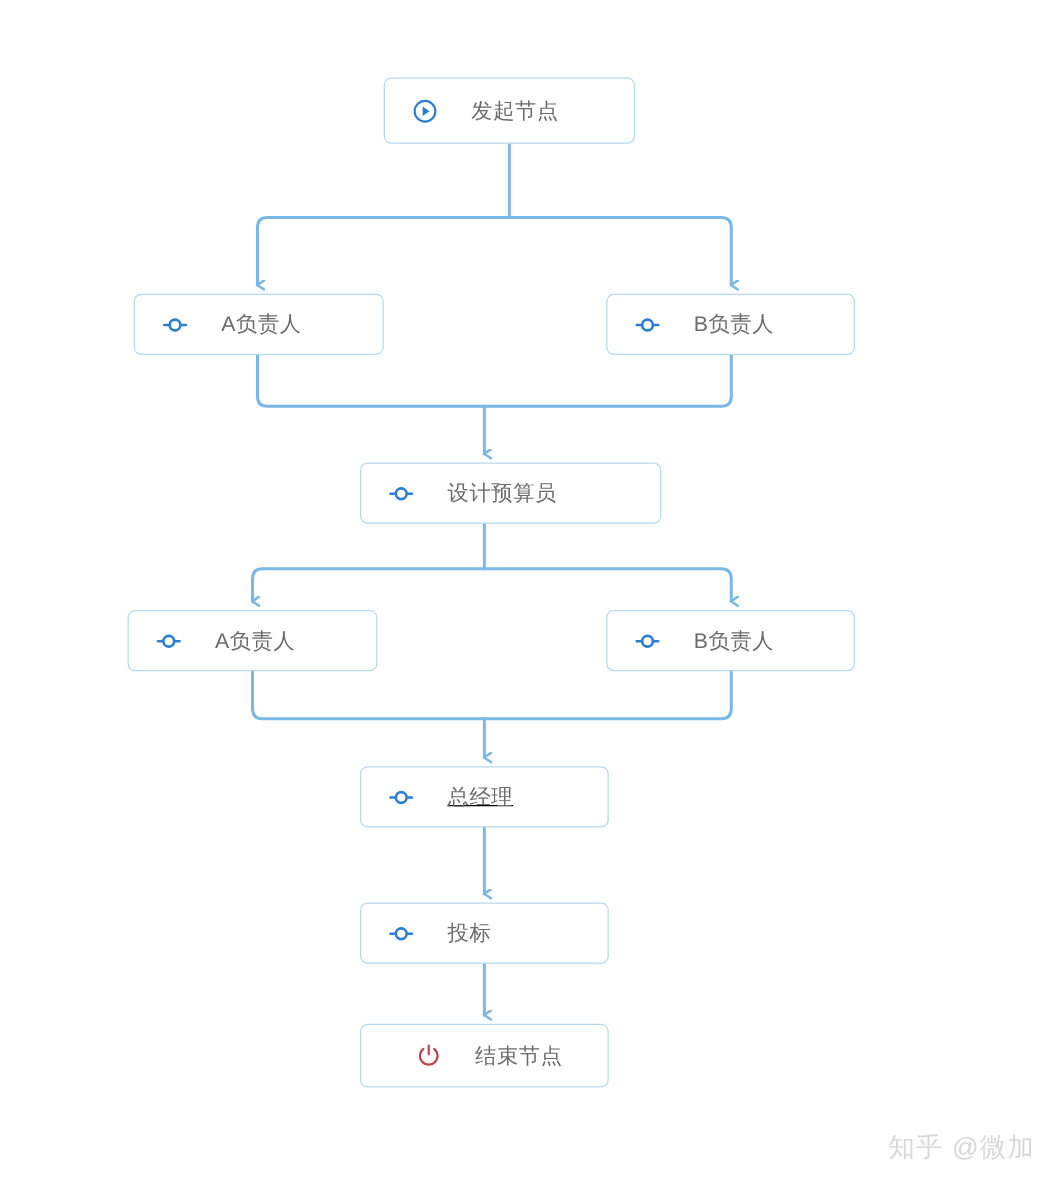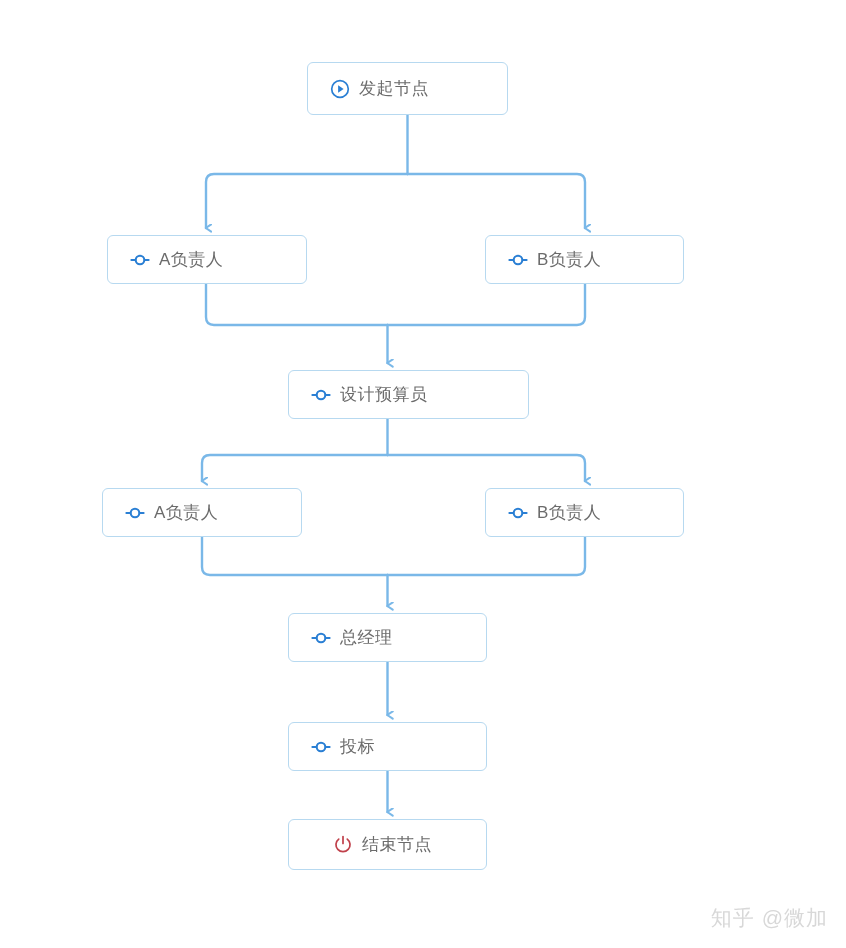--- a/index.html
+++ b/index.html
@@ -28,20 +28,21 @@
   .node {
     position: absolute;
     box-sizing: border-box;
     background: #ffffff;
     border: 1px solid #b7d9f0;
     border-radius: 6px;
     display: flex;
     align-items: center;
     padding-left: 22px;
     z-index: 2;
+    gap: 18px;
   }
   .node .ico {
     flex: 0 0 auto;
     width: 20px;
     height: 20px;
     display: inline-flex;
     align-items: center;
     justify-content: center;
     margin-right: 9px;
   }
@@ -156,21 +157,21 @@
   <div class="node" style="left:485px; top:488px; width:199px; height:49px;">
     <span class="ico">
       <svg width="20" height="20" viewBox="0 0 20 20">
         <circle cx="10" cy="10" r="4.3" fill="none" stroke="#2a7fd4" stroke-width="2.1"></circle>
         <path d="M1.4,10 L5.0,10 M15.0,10 L18.6,10" stroke="#2a7fd4" stroke-width="2.1" stroke-linecap="round"></path>
       </svg>
     </span>
     <span class="lbl">B负责人</span>
   </div>
 
-  <div class="node" style="left:288px; top:613px; width:199px; height:49px;">
+  <div class="node" style="left:288px; top:613px; width:199px; height:49px;text-decoration:underline;">
     <span class="ico">
       <svg width="20" height="20" viewBox="0 0 20 20">
         <circle cx="10" cy="10" r="4.3" fill="none" stroke="#2a7fd4" stroke-width="2.1"></circle>
         <path d="M1.4,10 L5.0,10 M15.0,10 L18.6,10" stroke="#2a7fd4" stroke-width="2.1" stroke-linecap="round"></path>
       </svg>
     </span>
     <span class="lbl">总经理</span>
   </div>
 
   <div class="node" style="left:288px; top:722px; width:199px; height:49px;">

